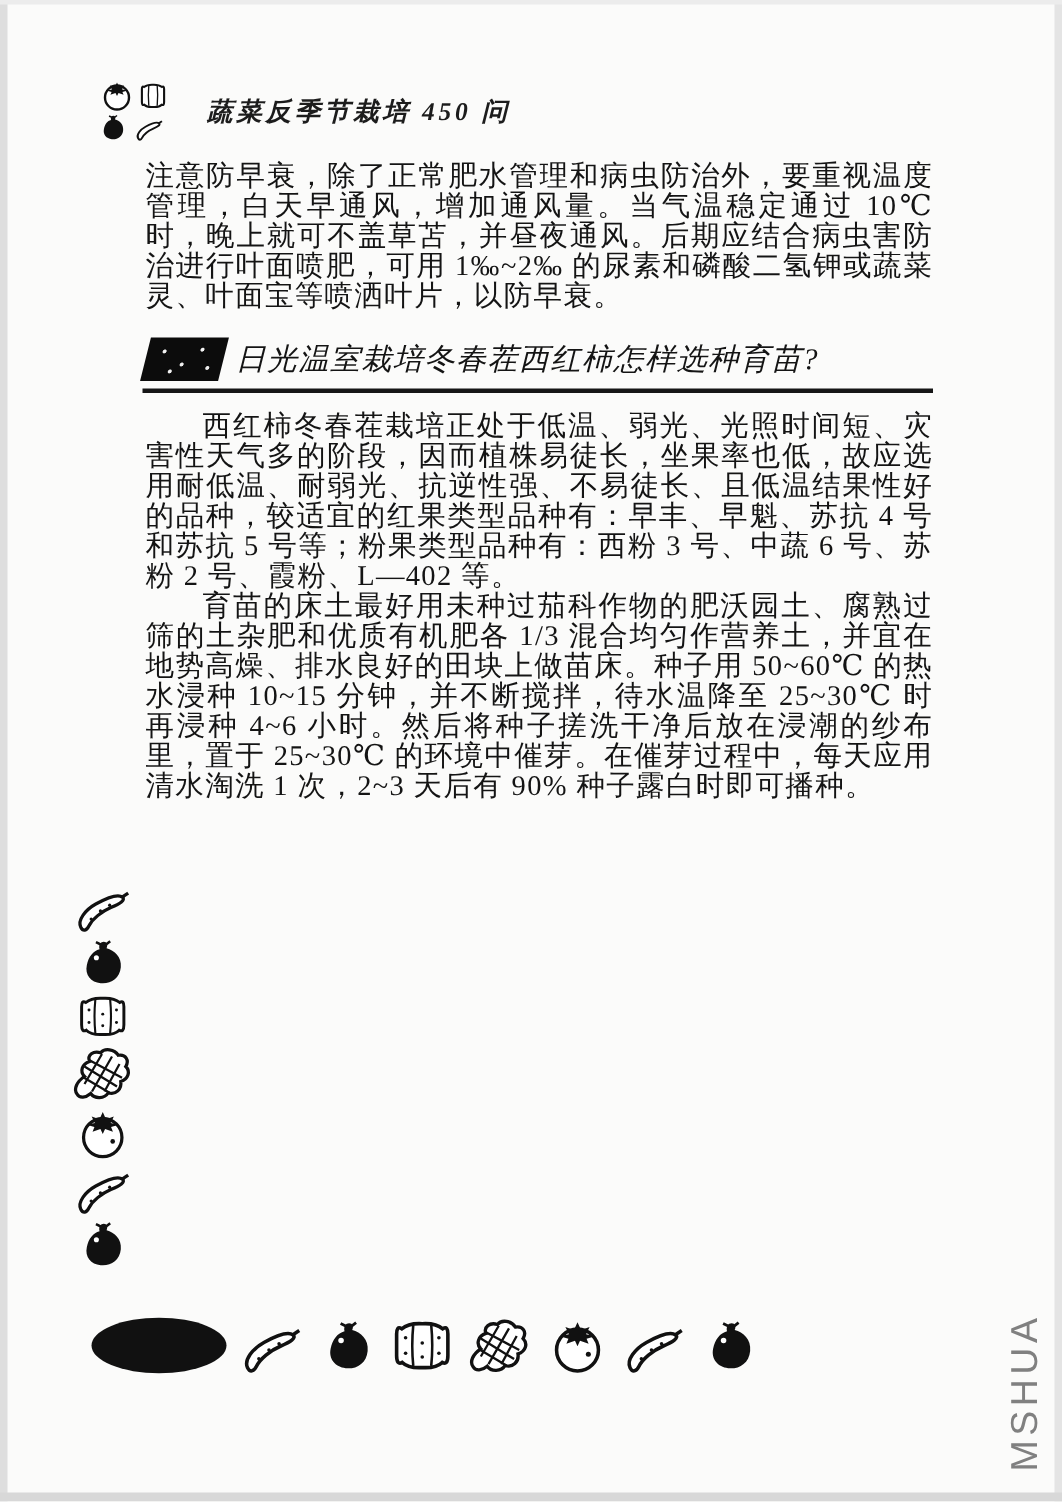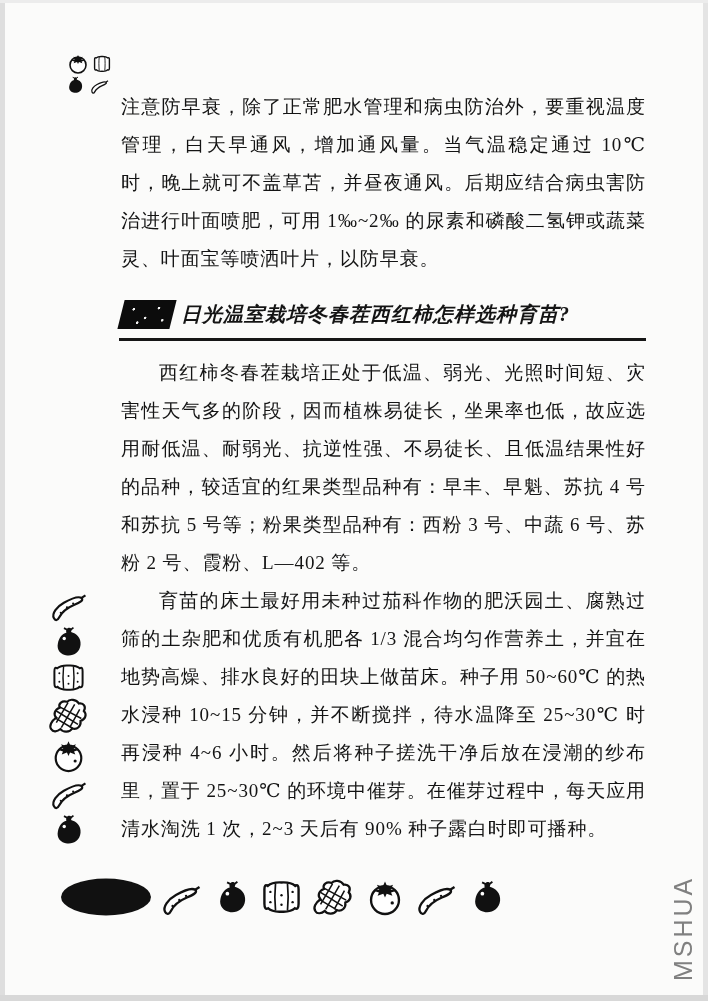--- a/index.html
+++ b/index.html
@@ -27,26 +27,25 @@
   .header-icon svg{display:block;width:100%;height:100%;}
   .header-title{
     font-style:italic;font-weight:600;
     font-size:17px;letter-spacing:2.5px;
     color:#1c1c1c;
     white-space:nowrap;
   }
 
   
   .textblock{
-    position:absolute;left:97px;top:88px;width:525px;
-    font-size:19px;line-height:38px;
+    position:absolute;left:97px;top:108px;width:525px;
+    font-size:19px;line-height:20px;
     text-align:justify;
     letter-spacing:0.9px;
     font-weight:500;
-    margin-left:24px;
   }
   .textblock p{margin:0;}
   .indent{text-indent:2em;}
 
   
   .question{
     display:flex;align-items:center;
     margin:17px 0 13px -2px;
     border-bottom:3px solid #161616;
     padding-bottom:5px;
@@ -58,21 +57,21 @@
     margin:0 8px 0 2px;
     background-image:
       radial-gradient(circle at 22% 32%, #f2f2f2 0 1px, transparent 1.6px),
       radial-gradient(circle at 48% 62%, #efefef 0 1px, transparent 1.6px),
       radial-gradient(circle at 70% 28%, #f5f5f5 0 1px, transparent 1.6px),
       radial-gradient(circle at 82% 70%, #ededed 0 1px, transparent 1.6px),
       radial-gradient(circle at 35% 78%, #f0f0f0 0 1px, transparent 1.6px);
     background-color:#0c0c0c;
   }
   .qtitle{
-    font-weight:700;font-style:italic;
+    font-weight:400;font-style:italic;
     font-size:20px;letter-spacing:1px;
     white-space:nowrap;
   }
 
   
   .margin-col{
     position:absolute;left:42px;top:588px;width:52px;
     display:flex;flex-direction:column;align-items:center;gap:3px;
   }
   .veg-icon{display:inline-block;}
@@ -121,20 +120,21 @@
         <path d="M32 6 C31 5.3 30.6 6 30.6 7.4 L30.6 16 C30.6 17.8 31.2 18.4 32.2 17.8 C33.4 19 35.4 19.5 38 19.3 C40.6 19.5 42.6 19 43.8 17.8 C44.8 18.4 45.4 17.8 45.4 16 L45.4 7.4 C45.4 6 45 5.3 44 6 C42.7 4.9 40.6 4.4 38 4.5 C35.4 4.4 33.3 4.9 32 6 Z" fill="#ffffff" stroke="#111111" stroke-width="1.4"></path>
         <path d="M35.2 5 C34.8 9 34.8 14 35.2 18.5 M40.8 5 C41.2 9 41.2 14 40.8 18.5" stroke="#111111" stroke-width="0.9" fill="none"></path>
 
         <path d="M10 28 C9.6 26.4 10.4 25.2 11.6 25.2 C12.8 25.2 13.2 26.4 12.7 27.6 C15.7 28.4 18.5 30.8 18.1 34.8 C17.7 39.2 14.1 41.2 10.5 40.8 C6.9 40.4 4.5 37.6 5.3 34 C5.9 30.8 7.6 28.6 10 28 Z" fill="#111111"></path>
         <path d="M11.4 27 L14 25 M11.6 26.7 L8.7 25.3" stroke="#111111" stroke-width="1" fill="none"></path>
 
         <path d="M28 40 C26.8 37.8 29.5 34.4 33 32.5 C36.5 30.6 40.4 29 42 30.2 C43.2 31.2 41.2 32.4 38.2 33.7 C35 35.1 31.9 37.6 30.7 39.9 C29.9 41.5 28.7 41.6 28 40 Z" fill="#ffffff" stroke="#111111" stroke-width="1.3"></path>
         <path d="M41.8 30.2 L44 28.8" stroke="#111111" stroke-width="1.3" fill="none"></path>
       </svg>
     </span>
+    <span class="header-title">蔬菜反季节栽培 450 问</span>
   </div>
 
   <div class="textblock">
     <p>注意防早衰，除了正常肥水管理和病虫防治外，要重视温度管理，白天早通风，增加通风量。当气温稳定通过 10℃ 时，晚上就可不盖草苫，并昼夜通风。后期应结合病虫害防治进行叶面喷肥，可用 1‰~2‰ 的尿素和磷酸二氢钾或蔬菜灵、叶面宝等喷洒叶片，以防早衰。</p>
 
     <div class="question">
       <span class="qbox"></span>
       <span class="qtitle">日光温室栽培冬春茬西红柿怎样选种育苗?</span>
     </div>
 

